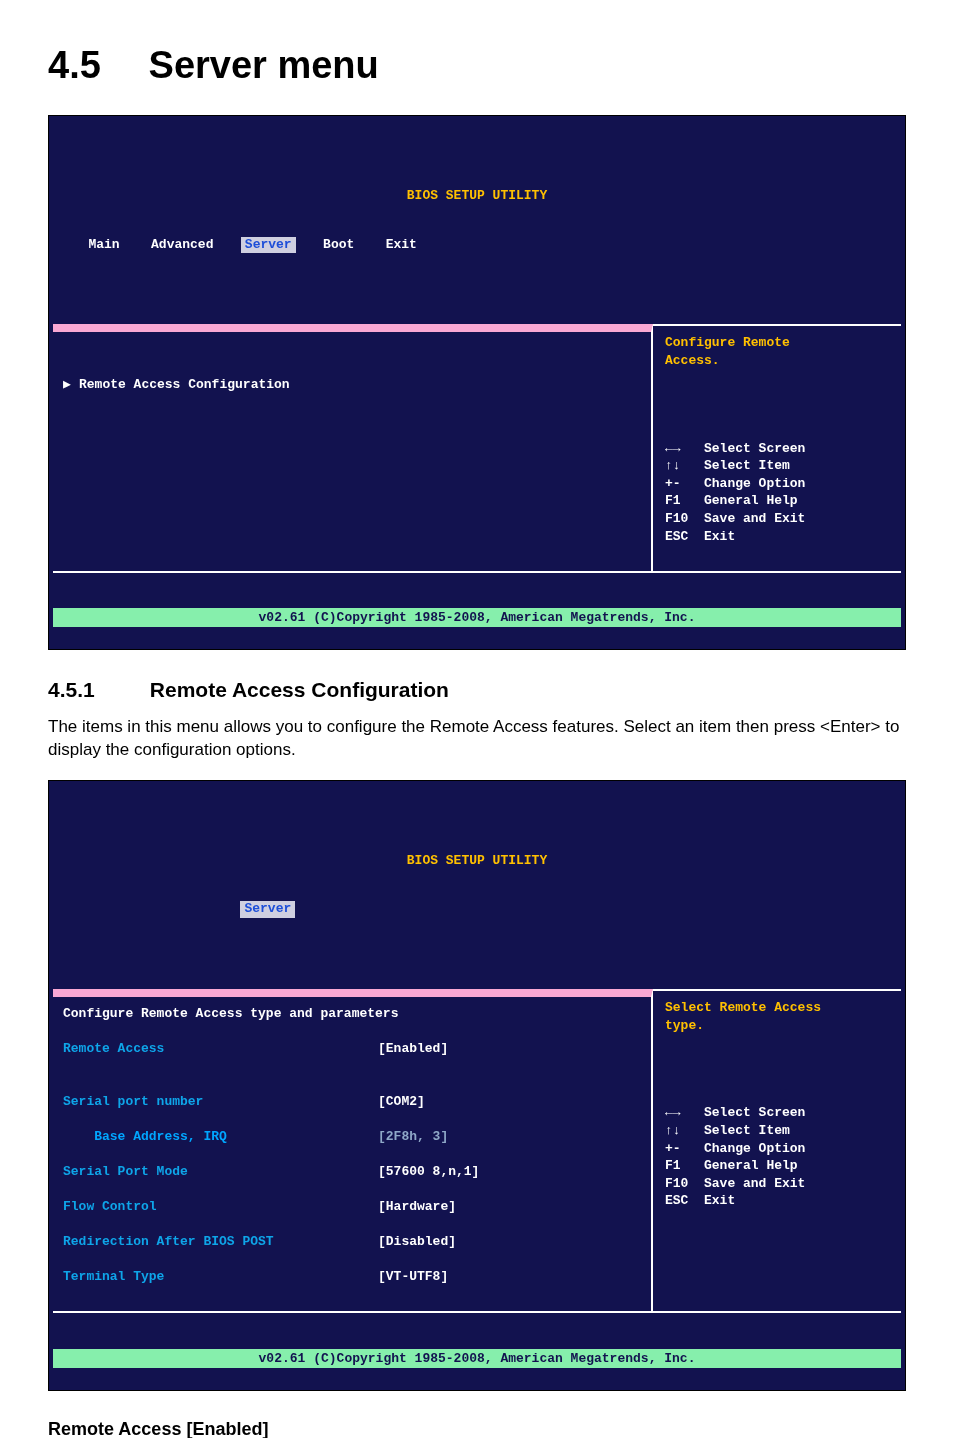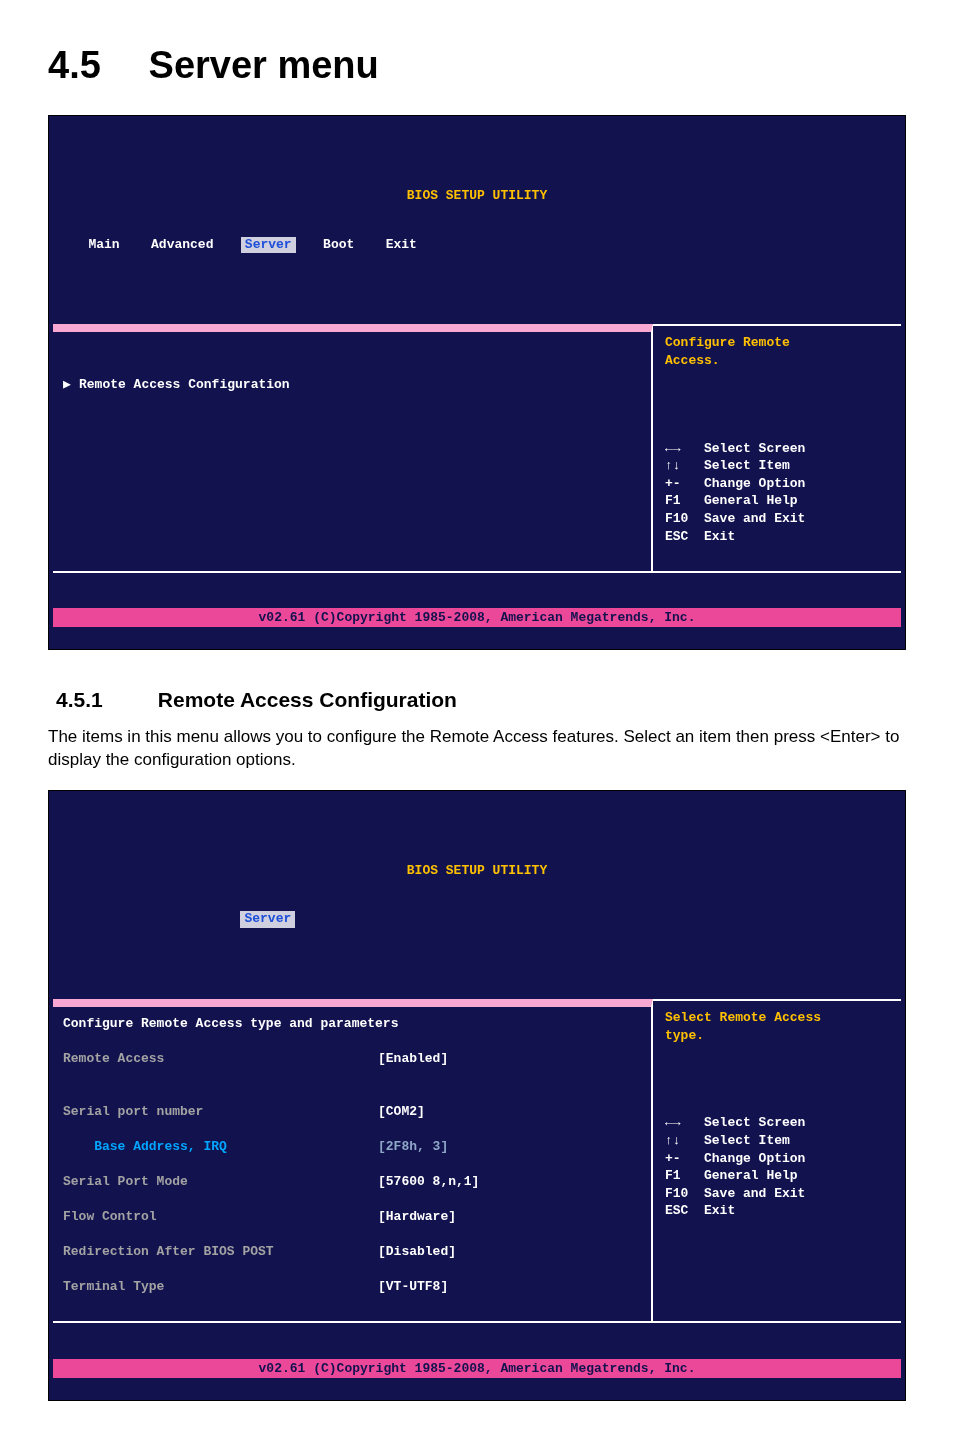--- a/index.html
+++ b/index.html
@@ -18,21 +18,21 @@
     margin-bottom: 24px;
   }
   .section-title .num { display:inline-block; width:90px; }
   .bios-box {
     background: #12124f;
     color: #fff;
     font-family: "Courier New", monospace;
     font-size: 13px;
     font-weight: bold;
     border: 1px solid #000;
-    margin-bottom: 36px;
+    margin-bottom: 26px;
     white-space: pre;
   }
   .bios-header {
     padding: 4px 12px 4px 12px;
     line-height: 1.25;
   }
   .bios-header .tabs span { display:inline-block; padding: 0 4px; text-align: right; }
   .bios-header .tabs .active {
     background: #cfcfe0;
     color: #1d4ed8;
@@ -55,39 +55,39 @@
   .bios-right {
     width: 248px;
     border-top: 2px solid #fff;
     border-bottom: 2px solid #fff;
     margin: 0 4px 4px 0;
     padding: 8px 10px 8px 12px;
     color: #ffc000;
   }
   .bios-right .legend { color:#fff; }
   .bios-left .row { display:flex; }
-  .bios-left .label { color:#a3a3a3; width: 315px; display:inline-block; }
+  .bios-left .label { color:#0ea5e9; width: 315px; display:inline-block; }
   .bios-left .value { color:#ffffff; }
   .bios-left .info-label { color:#00a6ff; width:315px; display:inline-block; }
   .bios-left .info-value { color:#8fa8c8; }
   .bios-left .heading { color:#fff; }
   .bios-left .arrow { color:#fff; display:inline-block; width:16px; }
   .bios-footer {
     text-align: center;
-    background: #ec4899;
+    background: #86efac;
     color: #12124f;
     padding: 1px 8px;
     margin: -4px 4px 4px 4px;
   }
   h3.subsection {
     font-size: 21px;
     font-weight: bold;
     margin: 20px 0 12px 0;
   }
-  h3.subsection .num { display:inline-block; width:96px;margin-left:8px; }
+  h3.subsection .num { display:inline-block; width:96px; }
   p.body {
     font-size: 17px;
     margin-bottom: 18px;
   }
   h4.opt {
     font-size: 18px;
     font-weight: bold;
     margin: 16px 0 4px 0;
   }
 </style>

